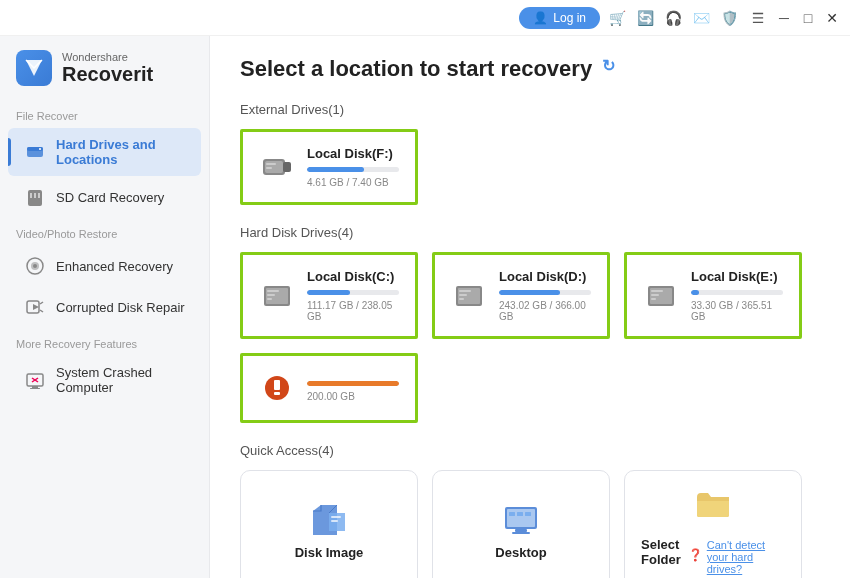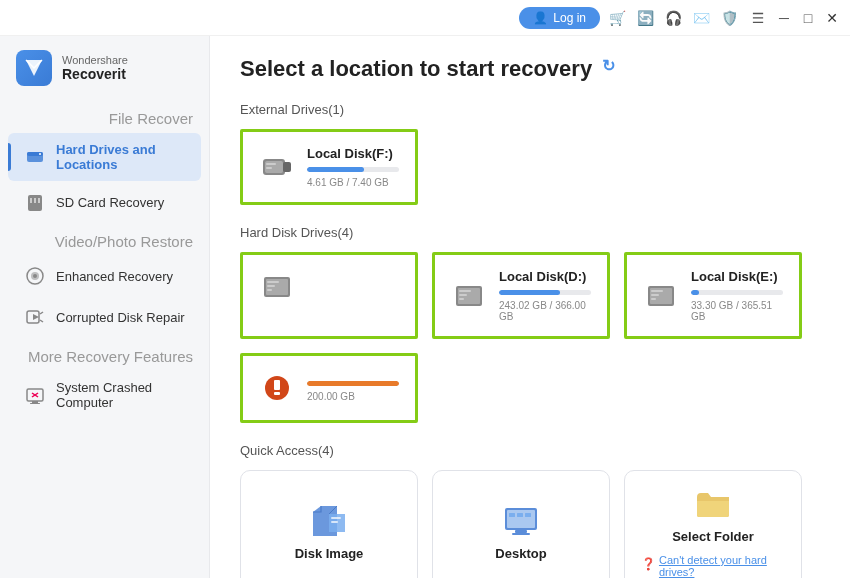--- a/index.html
+++ b/index.html
@@ -102,32 +102,31 @@
     .logo-text {
       display: flex;
       flex-direction: column;
     }
     .logo-brand {
       font-size: 11px;
       color: #666;
       font-weight: 500;
     }
     .logo-product {
-      font-size: 14px;
+      font-size: 20px;
       font-weight: 700;
       color: #222;
     }
 
     
     .section-label {
-      font-size: 15px;
+      font-size: 11px;
       color: #999;
       padding: 10px 16px 5px;
       font-weight: 500;
-      text-align: right;
     }
 
     
     .sidebar-item {
       display: flex;
       align-items: center;
       gap: 10px;
       padding: 9px 16px;
       cursor: pointer;
       border-radius: 6px;
@@ -279,21 +278,20 @@
     }
     .cant-detect {
       font-size: 11px;
       color: #4a90e8;
       text-decoration: underline;
       cursor: pointer;
       margin-top: 4px;
     }
     .select-folder-bottom {
       display: flex;
-      flex-direction: column;
       align-items: center;
     }
     .question-icon {
       font-size: 12px;
       color: #888;
       margin-right: 3px;
     }
 
     
     svg { display: block; }
@@ -433,20 +431,27 @@
         <div class="card-inner">
           <div class="drive-icon">
             <svg width="36" height="36" viewBox="0 0 36 36" fill="none">
               <rect x="5" y="8" width="26" height="20" rx="2" fill="#888"></rect>
               <rect x="7" y="10" width="22" height="16" rx="1" fill="#aaa"></rect>
               <rect x="8" y="12" width="12" height="2" rx="1" fill="#ccc"></rect>
               <rect x="8" y="16" width="8" height="2" rx="1" fill="#ccc"></rect>
               <rect x="8" y="20" width="5" height="2" rx="1" fill="#ccc"></rect>
             </svg>
           </div>
+          <div class="card-info">
+            <div class="card-name">Local Disk(C:)</div>
+            <div class="progress-bar-bg">
+              <div class="progress-bar-fill fill-blue" style="width:47%"></div>
+            </div>
+            <div class="card-size">111.17 GB / 238.05 GB</div>
+          </div>
         </div>
       </div>
 
       <div class="drive-card">
         <div class="card-inner">
           <div class="drive-icon">
             <svg width="36" height="36" viewBox="0 0 36 36" fill="none">
               <rect x="5" y="8" width="26" height="20" rx="2" fill="#888"></rect>
               <rect x="7" y="10" width="22" height="16" rx="1" fill="#aaa"></rect>
               <rect x="8" y="12" width="12" height="2" rx="1" fill="#ccc"></rect>

